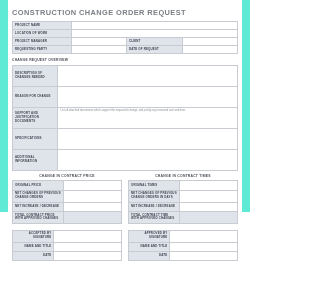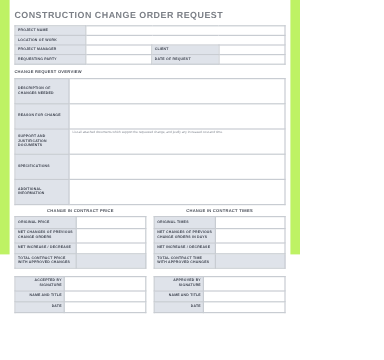--- a/index.html
+++ b/index.html
@@ -11,21 +11,21 @@
     width: 250px;
     height: 300px;
     overflow: hidden;
     font-family: "Liberation Sans", sans-serif;
   }
 
   #page {
     position: relative;
     width: 250px;
     height: 212px;
-    background: #bef264;
+    background: #5eead4;
     box-sizing: border-box;
     padding-left: 47px;
   }
 
   #sheet {
     position: absolute;
     left: 8px;
     top: 0px;
     width: 234px;
     height: 292px;

